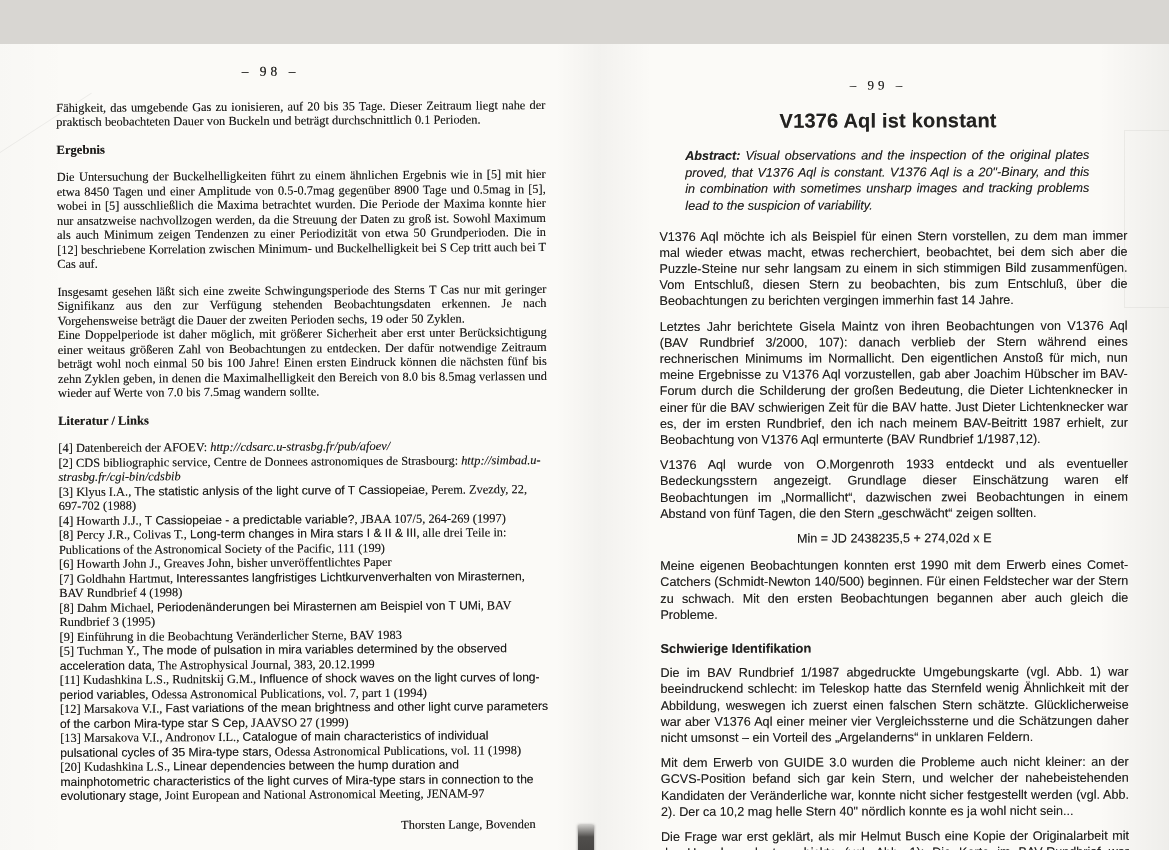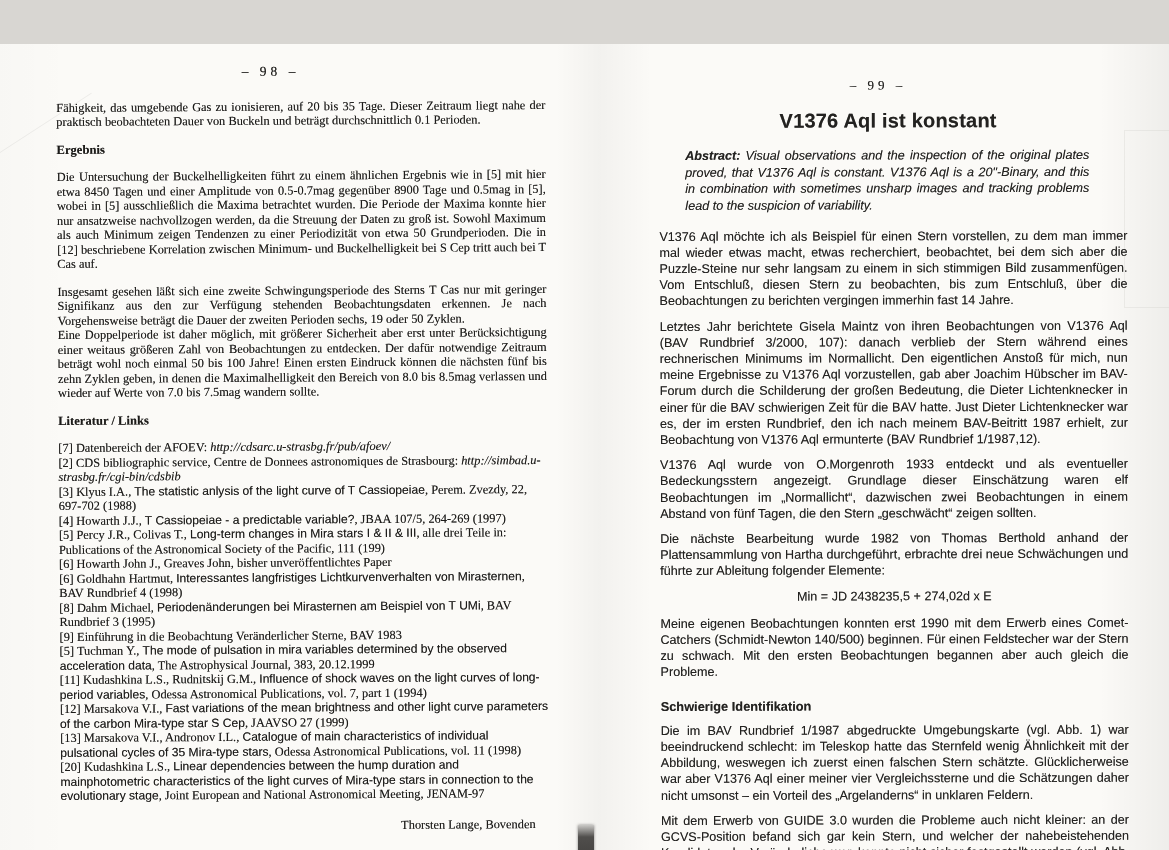--- a/index.html
+++ b/index.html
@@ -71,27 +71,27 @@
 
     <h3>Ergebnis</h3>
 
     <p class="sp">Die Untersuchung der Buckelhelligkeiten führt zu einem ähnlichen Ergebnis wie in [5] mit hier etwa 8450 Tagen und einer Amplitude von 0.5-0.7mag gegenüber 8900 Tage und 0.5mag in [5], wobei in [5] ausschließlich die Maxima betrachtet wurden. Die Periode der Maxima konnte hier nur ansatzweise nachvollzogen werden, da die Streuung der Daten zu groß ist. Sowohl Maximum als auch Minimum zeigen Tendenzen zu einer Periodizität von etwa 50 Grundperioden. Die in [12] beschriebene Korrelation zwischen Minimum- und Buckelhelligkeit bei S Cep tritt auch bei T Cas auf.</p>
     <p>Insgesamt gesehen läßt sich eine zweite Schwingungsperiode des Sterns T Cas nur mit geringer Signifikanz aus den zur Verfügung stehenden Beobachtungsdaten erkennen. Je nach Vorgehensweise beträgt die Dauer der zweiten Perioden sechs, 19 oder 50 Zyklen.</p>
     <p class="sp">Eine Doppelperiode ist daher möglich, mit größerer Sicherheit aber erst unter Berücksichtigung einer weitaus größeren Zahl von Beobachtungen zu entdecken. Der dafür notwendige Zeitraum beträgt wohl noch einmal 50 bis 100 Jahre! Einen ersten Eindruck können die nächsten fünf bis zehn Zyklen geben, in denen die Maximalhelligkeit den Bereich von 8.0 bis 8.5mag verlassen und wieder auf Werte von 7.0 bis 7.5mag wandern sollte.</p>
 
     <h3>Literatur / Links</h3>
 
     <div>
-        <div class="ref"><span class="seg-serif">[7] Datenbereich der AFOEV: </span><span class="seg-italic">http://cdsarc.u-strasbg.fr/pub/afoev/</span></div>
+        <div class="ref"><span class="seg-serif">[4] Datenbereich der AFOEV: </span><span class="seg-italic">http://cdsarc.u-strasbg.fr/pub/afoev/</span></div>
         <div class="ref"><span class="seg-serif">[2] CDS bibliographic service, Centre de Donnees astronomiques de Strasbourg: </span><span class="seg-italic">http://simbad.u-strasbg.fr/cgi-bin/cdsbib</span></div>
         <div class="ref"><span class="seg-serif">[3] Klyus I.A., </span><span class="seg-sans">The statistic anlysis of the light curve of T Cassiopeiae</span><span class="seg-serif">, Perem. Zvezdy, 22, 697-702  (1988)</span></div>
         <div class="ref"><span class="seg-serif">[4] Howarth J.J., </span><span class="seg-sans">T Cassiopeiae - a predictable variable?</span><span class="seg-serif">, JBAA 107/5, 264-269 (1997)</span></div>
-        <div class="ref"><span class="seg-serif">[5] Percy J.R., Colivas T., </span><span class="seg-sans">Long-term changes in Mira stars I &amp; II &amp; III</span><span class="seg-serif">, alle drei Teile in: Publications of the Astronomical Society of the Pacific, 111 (199)</span></div>
+        <div class="ref"><span class="seg-serif">[8] Percy J.R., Colivas T., </span><span class="seg-sans">Long-term changes in Mira stars I &amp; II &amp; III</span><span class="seg-serif">, alle drei Teile in: Publications of the Astronomical Society of the Pacific, 111 (199)</span></div>
         <div class="ref"><span class="seg-serif">[6] Howarth John J., Greaves John, bisher unveröffentlichtes Paper</span></div>
-        <div class="ref"><span class="seg-serif">[6] Goldhahn Hartmut, </span><span class="seg-sans">Interessantes langfristiges Lichtkurvenverhalten von Mirasternen</span><span class="seg-serif">, BAV Rundbrief 4 (1998)</span></div>
+        <div class="ref"><span class="seg-serif">[7] Goldhahn Hartmut, </span><span class="seg-sans">Interessantes langfristiges Lichtkurvenverhalten von Mirasternen</span><span class="seg-serif">, BAV Rundbrief 4 (1998)</span></div>
         <div class="ref"><span class="seg-serif">[8] Dahm Michael, </span><span class="seg-sans">Periodenänderungen bei Mirasternen am Beispiel von T UMi</span><span class="seg-serif">, BAV Rundbrief 3 (1995)</span></div>
         <div class="ref"><span class="seg-serif">[9] Einführung in die Beobachtung Veränderlicher Sterne, BAV 1983</span></div>
         <div class="ref"><span class="seg-serif">[5] Tuchman Y., </span><span class="seg-sans">The mode of pulsation in mira variables determined by the observed acceleration data</span><span class="seg-serif">, The Astrophysical Journal, 383, 20.12.1999</span></div>
         <div class="ref"><span class="seg-serif">[11] Kudashkina L.S., Rudnitskij G.M., </span><span class="seg-sans">Influence of shock waves on the light curves of long-period variables</span><span class="seg-serif">, Odessa Astronomical Publications, vol. 7, part 1 (1994)</span></div>
         <div class="ref"><span class="seg-serif">[12] Marsakova V.I., </span><span class="seg-sans">Fast variations of the mean brightness and other light curve parameters of the carbon Mira-type star S Cep</span><span class="seg-serif">, JAAVSO 27 (1999)</span></div>
         <div class="ref"><span class="seg-serif">[13] Marsakova V.I., Andronov I.L., </span><span class="seg-sans">Catalogue of main characteristics of individual pulsational cycles of 35 Mira-type stars</span><span class="seg-serif">, Odessa Astronomical Publications, vol. 11 (1998)</span></div>
         <div class="ref"><span class="seg-serif">[20] Kudashkina L.S., </span><span class="seg-sans">Linear dependencies between the hump duration and mainphotometric characteristics of the light curves of Mira-type stars in connection to the evolutionary stage</span><span class="seg-serif">, Joint European and National Astronomical Meeting, JENAM-97</span></div>
       </div>
 
     <div class="sig">Thorsten Lange, Bovenden</div>
@@ -100,21 +100,20 @@
   <div class="rp">
     <div class="pnum">–  99  –</div>
 
     <h1>V1376 Aql ist konstant</h1>
 
     <div class="abstract"><span class="alabel">Abstract:</span><span>Visual observations and the inspection of the original plates proved, that V1376 Aql is constant. V1376 Aql is a 20"-Binary, and this in combination with sometimes unsharp images and tracking problems lead to the suspicion of variability.</span></div>
 
     <p>V1376 Aql möchte ich als Beispiel für einen Stern vorstellen, zu dem man immer mal wieder etwas macht, etwas recherchiert, beobachtet, bei dem sich aber die Puzzle-Steine nur sehr langsam zu einem in sich stimmigen Bild zusammenfügen. Vom Entschluß, diesen Stern zu beobachten, bis zum Entschluß, über die Beobachtungen zu berichten vergingen immerhin fast 14 Jahre.</p>
     <p>Letztes Jahr berichtete Gisela Maintz von ihren Beobachtungen von V1376 Aql (BAV Rundbrief 3/2000, 107): danach verblieb der Stern während eines rechnerischen Minimums im Normallicht. Den eigentlichen Anstoß für mich, nun meine Ergebnisse zu V1376 Aql vorzustellen, gab aber Joachim Hübscher im BAV-Forum durch die Schilderung der großen Bedeutung, die Dieter Lichtenknecker in einer für die BAV schwierigen Zeit für die BAV hatte. Just Dieter Lichtenknecker war es, der im ersten Rundbrief, den ich nach meinem BAV-Beitritt 1987 erhielt, zur Beobachtung von V1376 Aql ermunterte (BAV Rundbrief 1/1987,12).</p>
     <p>V1376 Aql wurde von O.Morgenroth 1933 entdeckt und als eventueller Bedeckungsstern angezeigt. Grundlage dieser Einschätzung waren elf Beobachtungen im „Normallicht“, dazwischen zwei Beobachtungen in einem Abstand von fünf Tagen, die den Stern „geschwächt“ zeigen sollten.</p>
-    <p>Die nächste Bearbeitung wurde 1982 von Thomas Berthold anhand der Plattensammlung von Hartha durchgeführt, erbrachte drei neue Schwächungen und führte zur Ableitung folgender Elemente:</p>
 
     <div class="formula">Min = JD 2438235,5 + 274,02d x E</div>
 
     <p>Meine eigenen Beobachtungen konnten erst 1990 mit dem Erwerb eines Comet-Catchers (Schmidt-Newton 140/500) beginnen. Für einen Feldstecher war der Stern zu schwach. Mit den ersten Beobachtungen begannen aber auch gleich die Probleme.</p>
 
     <h3>Schwierige Identifikation</h3>
 
     <p>Die im BAV Rundbrief 1/1987 abgedruckte Umgebungskarte (vgl. Abb. 1) war beeindruckend schlecht: im Teleskop hatte das Sternfeld wenig Ähnlichkeit mit der Abbildung, weswegen ich zuerst einen falschen Stern schätzte. Glücklicherweise war aber V1376 Aql einer meiner vier Vergleichssterne und die Schätzungen daher nicht umsonst – ein Vorteil des „Argelanderns“ in unklaren Feldern.</p>
     <p>Mit dem Erwerb von GUIDE 3.0 wurden die Probleme auch nicht kleiner: an der GCVS-Position befand sich gar kein Stern, und welcher der nahebeistehenden Kandidaten der Veränderliche war, konnte nicht sicher festgestellt werden (vgl. Abb. 2). Der ca 10,2 mag helle Stern 40" nördlich konnte es ja wohl nicht sein...</p>
     <p>Die Frage war erst geklärt, als mir Helmut Busch eine Kopie der Originalarbeit mit der Umgebungskarte schickte (vgl. Abb. 1): Die Karte im BAV-Rundbrief war demnach schlichtweg falsch und irreführend. Obendrein war die Position des Veränderlichen im GCVS nicht genau und wich um 40" von der korrekten Position ab.</p>

